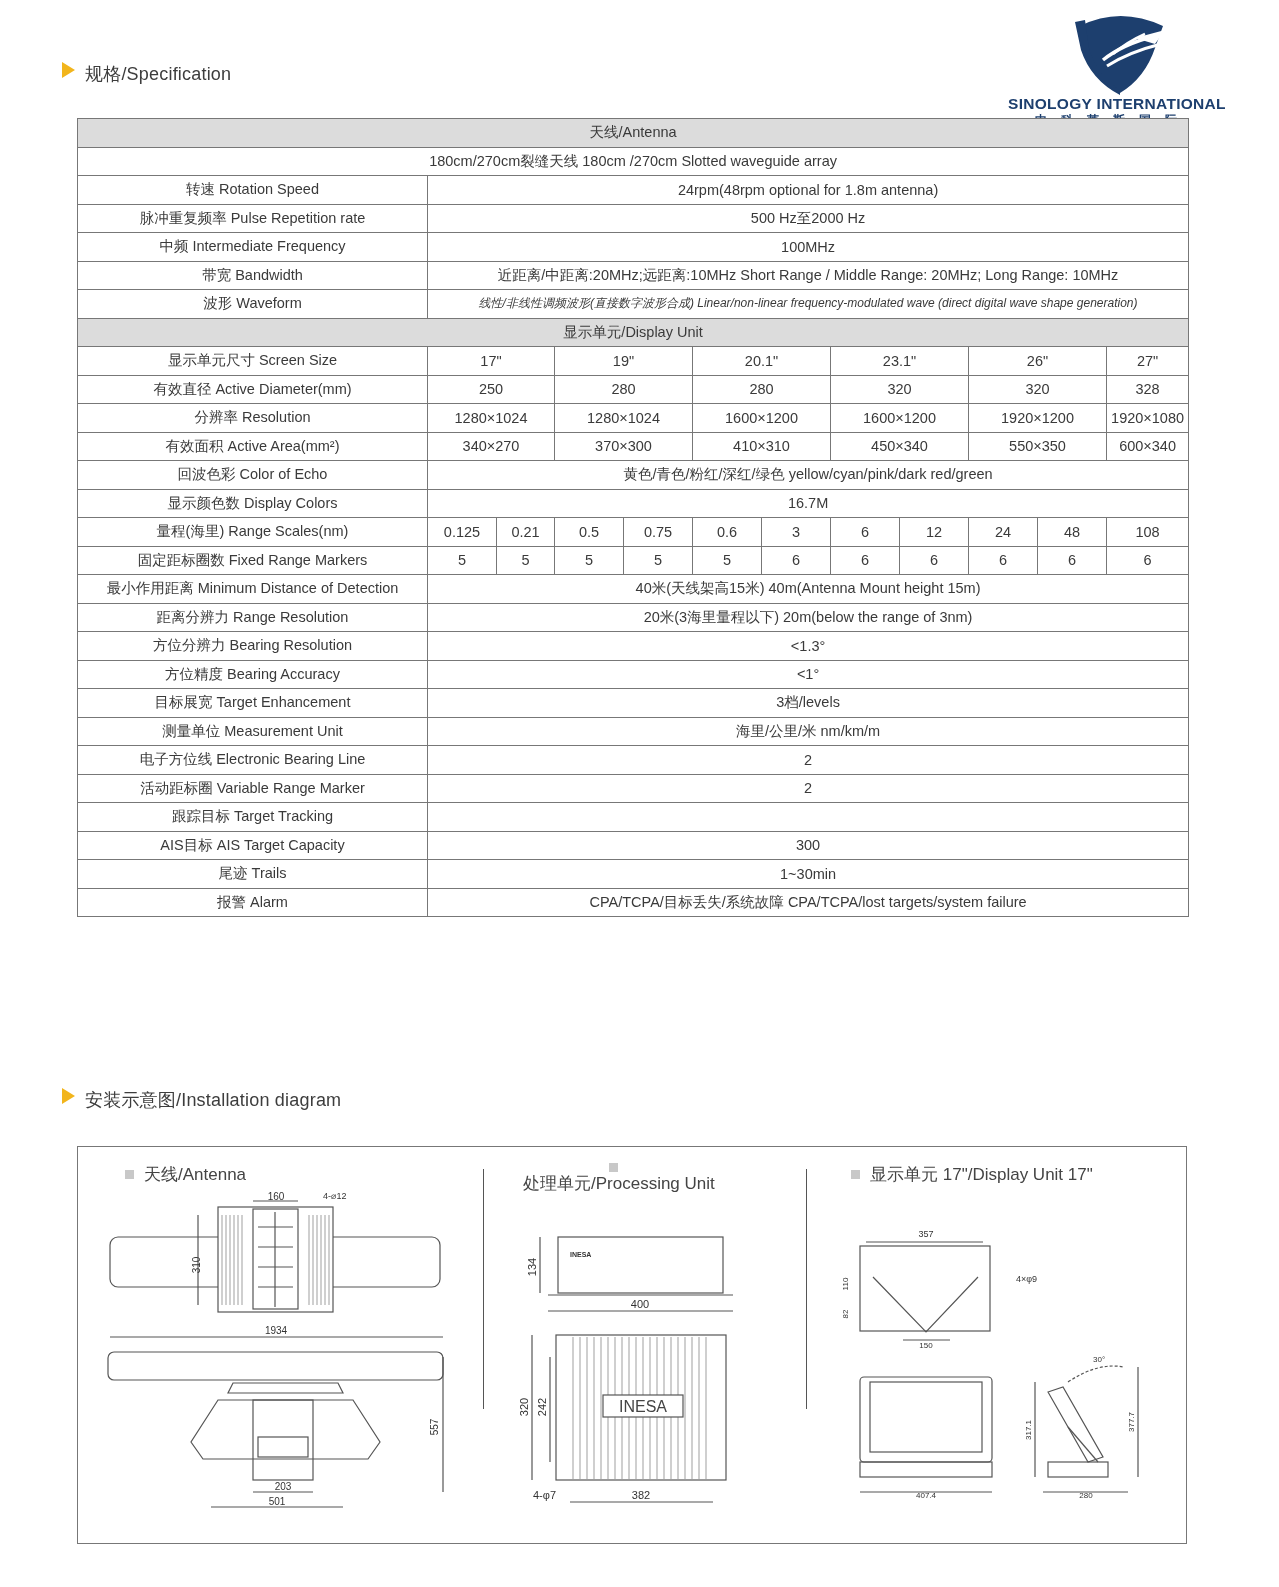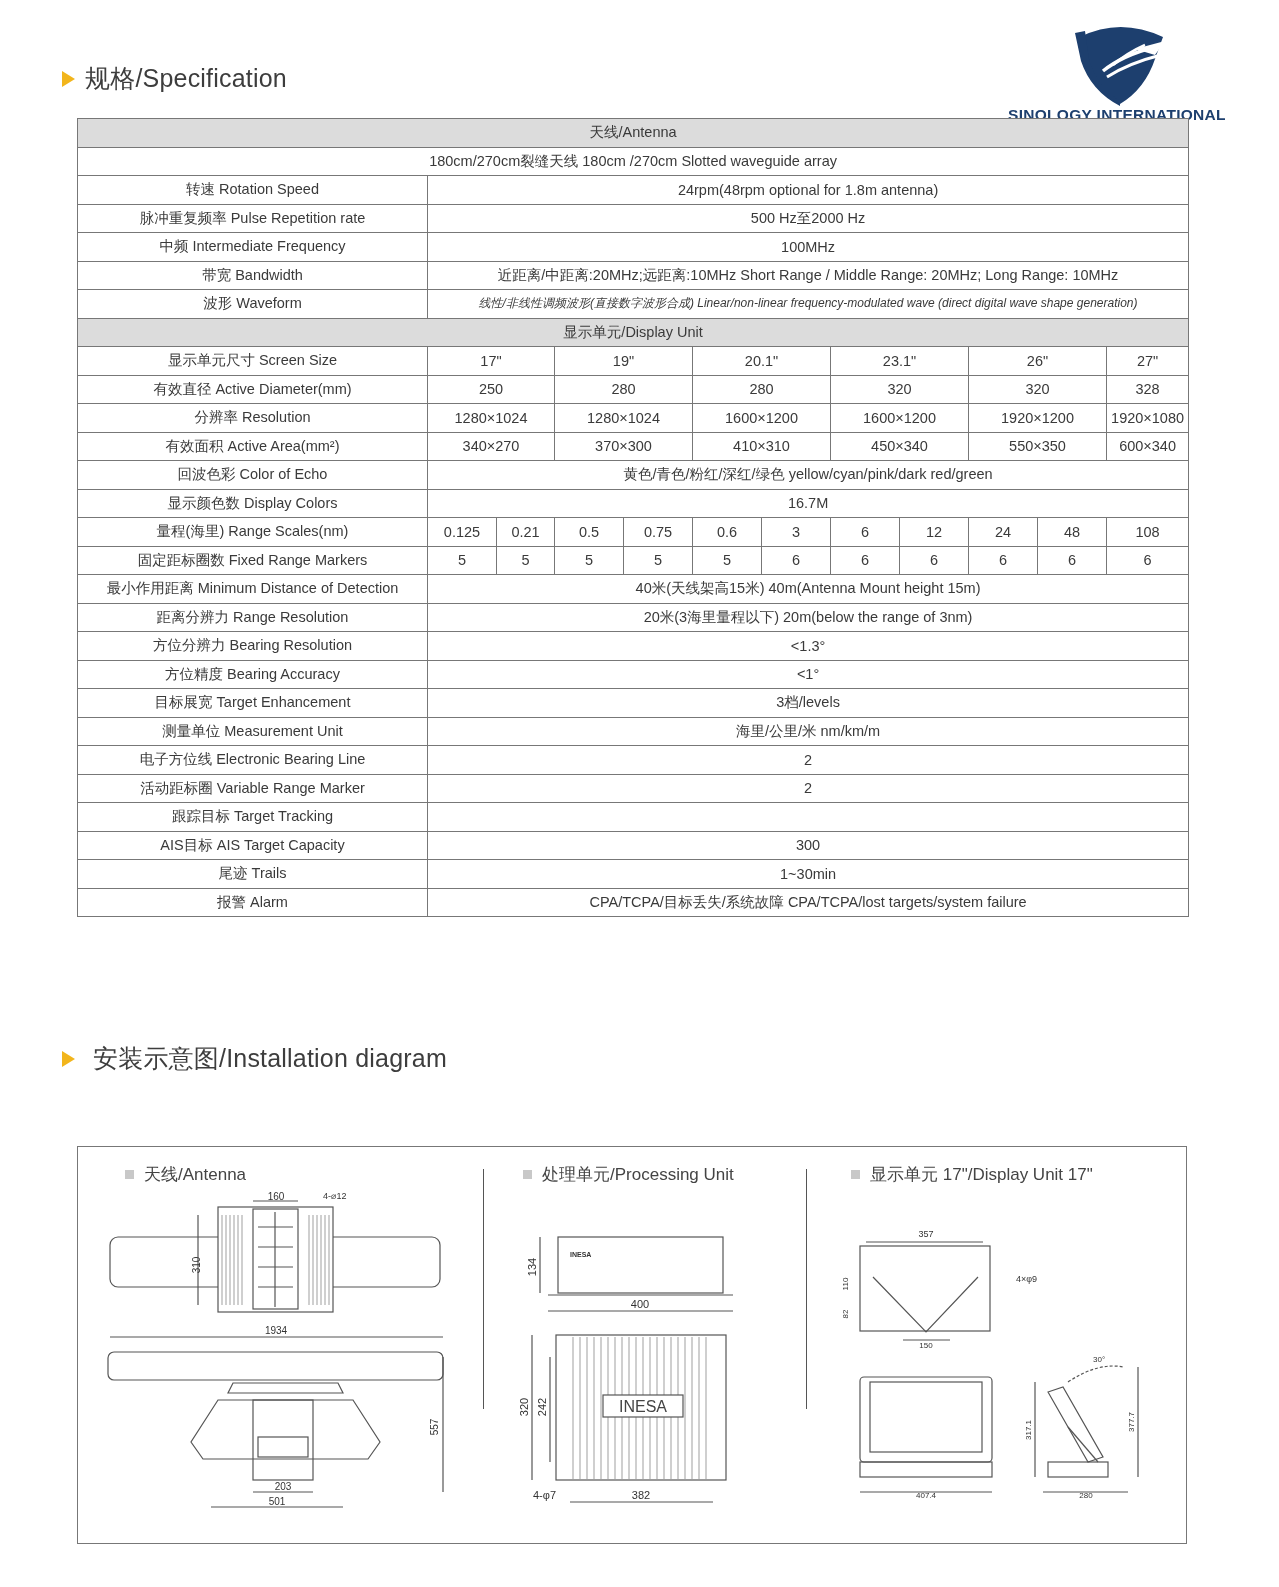--- a/index.html
+++ b/index.html
@@ -1,24 +1,24 @@
 <!DOCTYPE html>
 <html><head>
 <meta charset="utf-8">
 <style>
   html, body { margin:0; padding:0; background:#ffffff; }
   body { width:1279px; height:1587px; position:relative; overflow:hidden;
          font-family:"Liberation Sans", "DejaVu Sans", sans-serif; color:#3a3a3a; }
 
-  .section-title { position:absolute; left:62px; display:flex; align-items:center;
-                   font-size:25px; color:#3d3d3d; letter-spacing:0.2px; }
+  .section-title { position:absolute; left:62px; display:flex; 
+                   font-size:18px; color:#3d3d3d; letter-spacing:0.2px; }
   .section-title .tri { width:0; height:0; border-top:8px solid transparent; border-bottom:8px solid transparent;
                         border-left:13px solid #f2b51c; margin-right:10px; }
 
-  .logo { position:absolute; left:1005px; top:19px; width:230px; height:125px; }
+  .logo { position:absolute; left:1005px; top:8px; width:230px; height:125px; }
   .logo .brand { position:absolute; left:3px; top:87px; font-size:15.5px; font-weight:bold; color:#1d3f6e;
                  letter-spacing:0.3px; white-space:nowrap; }
   .logo .brand-cn { position:absolute; left:30px; top:104px; font-size:12px; font-weight:bold; color:#1d3f6e;
                     letter-spacing:14px; white-space:nowrap; }
 
   .spec-table { position:absolute; left:77px; top:118px; width:1111px; border-collapse:collapse;
                 table-layout:fixed; font-size:14.5px; color:#3a3a3a; }
   .spec-table td { border:1.5px solid #777; height:27.5px; padding:0; text-align:center;
                    white-space:nowrap; overflow:hidden; }
   .spec-table tr.hdr td { background:#dcdcdc; }
@@ -216,34 +216,34 @@
       <td>尾迹 Trails</td>
       <td colspan="11">1~30min</td>
     </tr>
     <tr>
       <td>报警 Alarm</td>
       <td colspan="11">CPA/TCPA/目标丢失/系统故障 CPA/TCPA/lost targets/system failure</td>
     </tr>
   </tbody>
 </table>
 
-<div class="section-title" style="top:1042px;gap:8px;">
+<div class="section-title" style="top:1088px;">
   <span class="tri"></span>
   <span>安装示意图/Installation diagram</span>
 </div>
 
 <div class="diagram-box">
   <div class="divider" style="left:405px;"></div>
   <div class="divider" style="left:728px;"></div>
 
   <div class="panel-title" style="left:47px; top:16px;">
     <span class="sq"></span>
     <span>天线/Antenna</span>
   </div>
-  <div class="panel-title" style="left:445px; top:16px;">
+  <div class="panel-title" style="left:445px; top:16px;flex-direction:column;">
     <span class="sq"></span>
     <span>处理单元/Processing Unit</span>
   </div>
   <div class="panel-title" style="left:773px; top:16px;">
     <span class="sq"></span>
     <span>显示单元 17"/Display Unit 17"</span>
   </div>
 
   <svg style="position:absolute; left:20px; top:40px;" width="380" height="330" viewBox="0 0 380 330" fill="none" stroke="#555" stroke-width="1.2">
 

